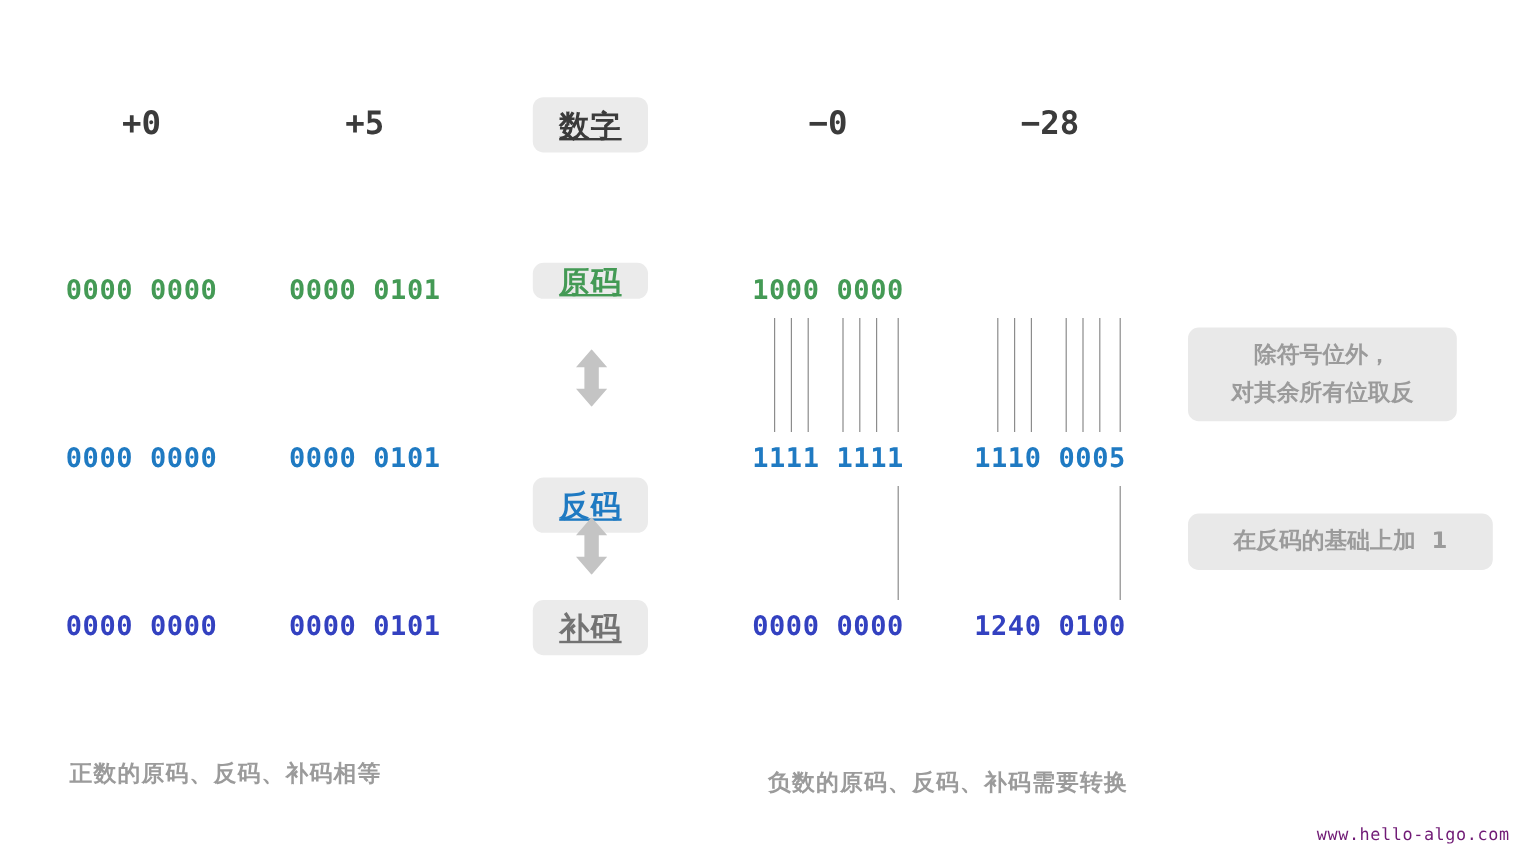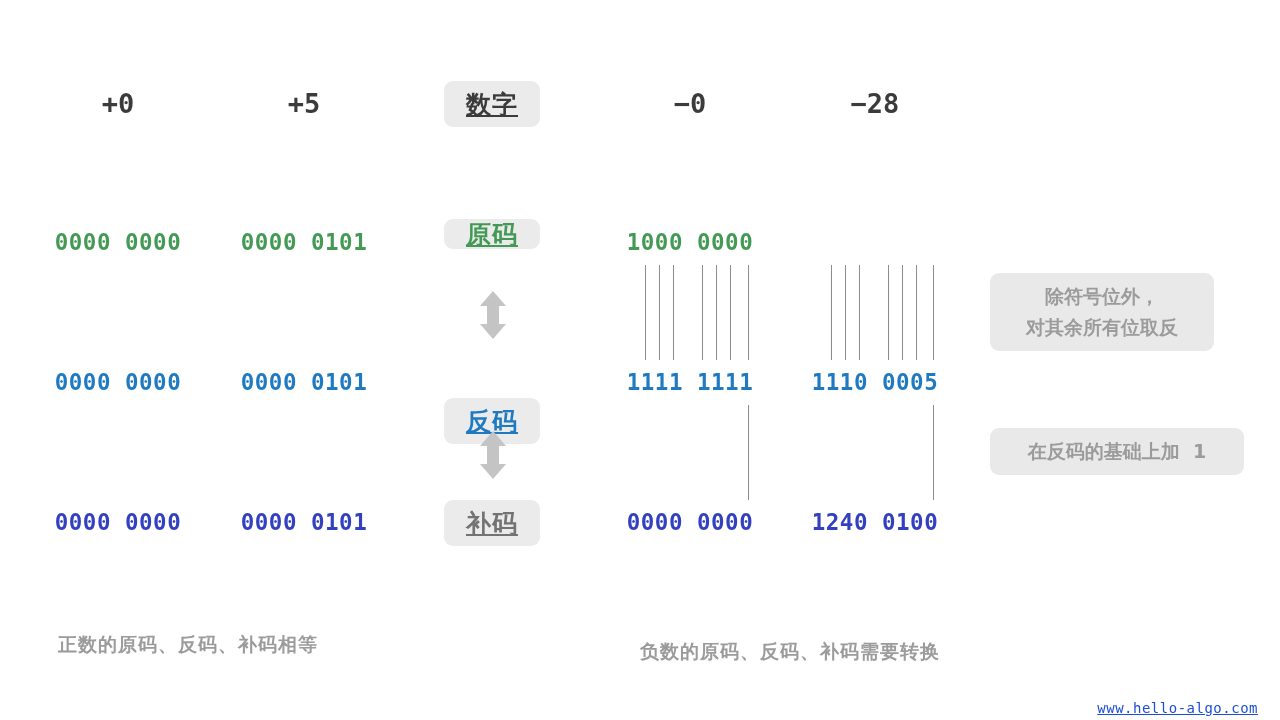--- a/index.html
+++ b/index.html
@@ -94,26 +94,25 @@
     font-size: 19px;
     font-weight: bold;
     letter-spacing: 1px;
     white-space: pre;
   }
 
   
   .watermark {
     position: absolute;
     right: 22px;
-    bottom: 4px;
+    bottom: 16px;
     font-family: "DejaVu Sans Mono", "Liberation Mono", monospace;
     font-size: 14px;
-    color: #1d4ed8;
+    color: #701a75;
     letter-spacing: 0.5px;
-    text-decoration: underline;
   }
 
   
   .vline {
     position: absolute;
     width: 1px;
     background: #8c8c8c;
   }
 
   

